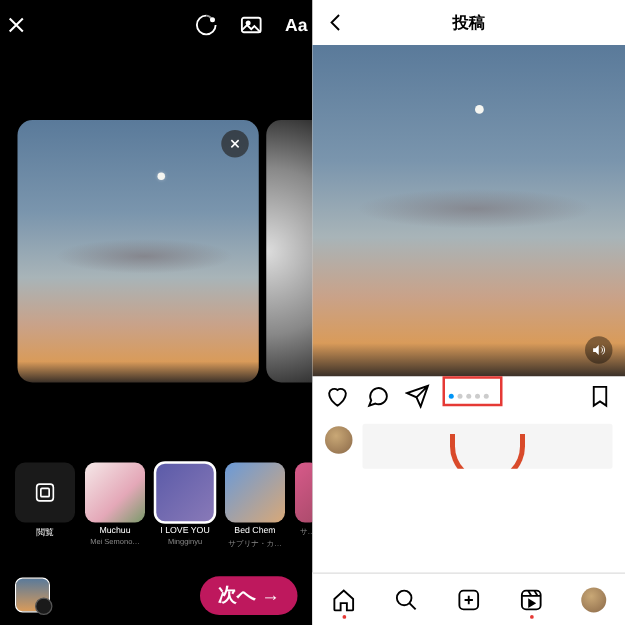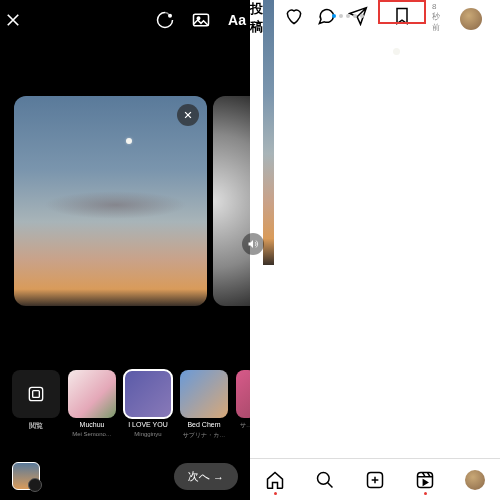--- a/index.html
+++ b/index.html
@@ -1,37 +1,37 @@
 <!DOCTYPE html>
 <html><head>
 <meta charset="utf-8">
 <style>
 *{margin:0;padding:0;box-sizing:border-box;font-family:-apple-system,BlinkMacSystemFont,sans-serif}
 body{width:500px;height:500px;display:flex;background:#fff;overflow:hidden}
 .left{width:250px;height:500px;background:#000;display:flex;flex-direction:column;position:relative}
-.right{width:250px;height:500px;background:#fff;display:flex;flex-direction:row;position:relative}
+.right{width:250px;height:500px;background:#fff;display:flex;flex-direction:column;position:relative}
 .l-top{height:40px;display:flex;align-items:center;padding:0 2px;gap:14px}
 .l-top .sp{flex:1}
 .ic{width:22px;height:22px;display:flex;align-items:center;justify-content:center;color:#fff}
 .preview-area{flex:1;display:flex;align-items:center;padding:0 0 0 14px;gap:6px;overflow:hidden}
 .preview{width:210px;height:210px;border-radius:12px;position:relative;background:linear-gradient(180deg,#5a7a9a 0%,#7a95ad 35%,#a8b4b8 60%,#c9a289 78%,#d99b5a 92%,#3a3028 100%);overflow:hidden}
 .moon{position:absolute;top:42px;left:112px;width:6px;height:6px;border-radius:50%;background:#f5f5f0;box-shadow:0 0 3px rgba(255,255,255,.4)}
 .cloud{position:absolute;top:95px;left:30px;right:20px;height:28px;background:radial-gradient(ellipse at 50% 50%,rgba(120,110,115,.6),transparent 70%);border-radius:50%}
 .x-btn{position:absolute;top:8px;right:8px;width:22px;height:22px;border-radius:50%;background:rgba(40,40,40,.7);display:flex;align-items:center;justify-content:center}
 .preview2{width:40px;height:210px;border-radius:12px 0 0 12px;background:radial-gradient(circle at 0% 50%,#ddd,#888 60%,#333);overflow:hidden}
 .music-row{height:90px;display:flex;align-items:flex-start;padding:8px 0 0 12px;gap:8px;overflow:hidden}
 .music-item{width:48px;display:flex;flex-direction:column;align-items:center;gap:3px}
 .music-cover{width:48px;height:48px;border-radius:8px;background:#333;display:flex;align-items:center;justify-content:center}
 .music-item.sel .music-cover{outline:2px solid #fff;outline-offset:-1px}
 .music-title{font-size:7px;color:#fff;text-align:center;white-space:nowrap;overflow:hidden;text-overflow:ellipsis;width:48px}
 .music-artist{font-size:6px;color:#888;text-align:center;white-space:nowrap;overflow:hidden;text-overflow:ellipsis;width:48px}
 .l-bottom{height:48px;display:flex;align-items:center;padding:0 12px;justify-content:space-between}
 .thumb-btn{width:28px;height:28px;border-radius:6px;background:linear-gradient(180deg,#5a7a9a,#d99b5a);border:1.5px solid #fff;position:relative}
 .thumb-btn::after{content:"";position:absolute;right:-3px;bottom:-3px;width:12px;height:12px;border-radius:50%;background:#1a1a1a;border:1px solid #555}
-.next-btn{background:#404040;color:#fff;border-radius:16px;padding:6px 14px;font-size:11px;font-weight:400;display:flex;align-items:center;gap:3px}
+.next-btn{background:#be185d;color:#fff;border-radius:16px;padding:6px 14px;font-size:15px;font-weight:700;display:flex;align-items:center;gap:3px}
 .r-top{height:36px;display:flex;align-items:center;justify-content:center;position:relative}
 .r-top .back{position:absolute;left:10px}
 .r-title{font-size:13px;font-weight:600}
 .r-user{height:32px;display:flex;align-items:center;padding:0 10px;gap:8px;position:relative}
 .avatar{width:22px;height:22px;border-radius:50%;background:radial-gradient(circle at 40% 35%,#c9a876,#8a6848)}
 .song-info{font-size:8px;display:flex;align-items:center;gap:3px}
 .arrow-callout{position:absolute;right:42px;width:40px;height:12px}
 .dots3{position:absolute;right:10px;font-size:14px;letter-spacing:1px}
 .r-image{width:250px;height:265px;background:linear-gradient(180deg,#5a7a9a 0%,#7a95ad 35%,#a8b4b8 58%,#c9a289 76%,#d99b5a 90%,#3a3028 100%);position:relative}
 .r-moon{position:absolute;top:48px;left:130px;width:7px;height:7px;border-radius:50%;background:#f5f5f0}
@@ -179,21 +179,20 @@
     </div>
     <div class="sp"></div>
     <div>
         <svg width="20" height="20" viewBox="0 0 24 24" fill="none" stroke="#000" stroke-width="1.8">
           <path d="M6 3h12v18l-6-4-6 4V3z"></path>
         </svg>
       </div>
     <div class="callout-box" style="left:104px;top:0;width:48px;height:24px"></div>
   </div>
 
-  <div class="r-time">8秒前</div>
 
   <div class="r-next">
     <div class="avatar"></div>
     <div class="next-img">
         <div class="hoop"></div>
       </div>
   </div>
 
   <div class="r-tabbar">
     <div class="tab-ic">

